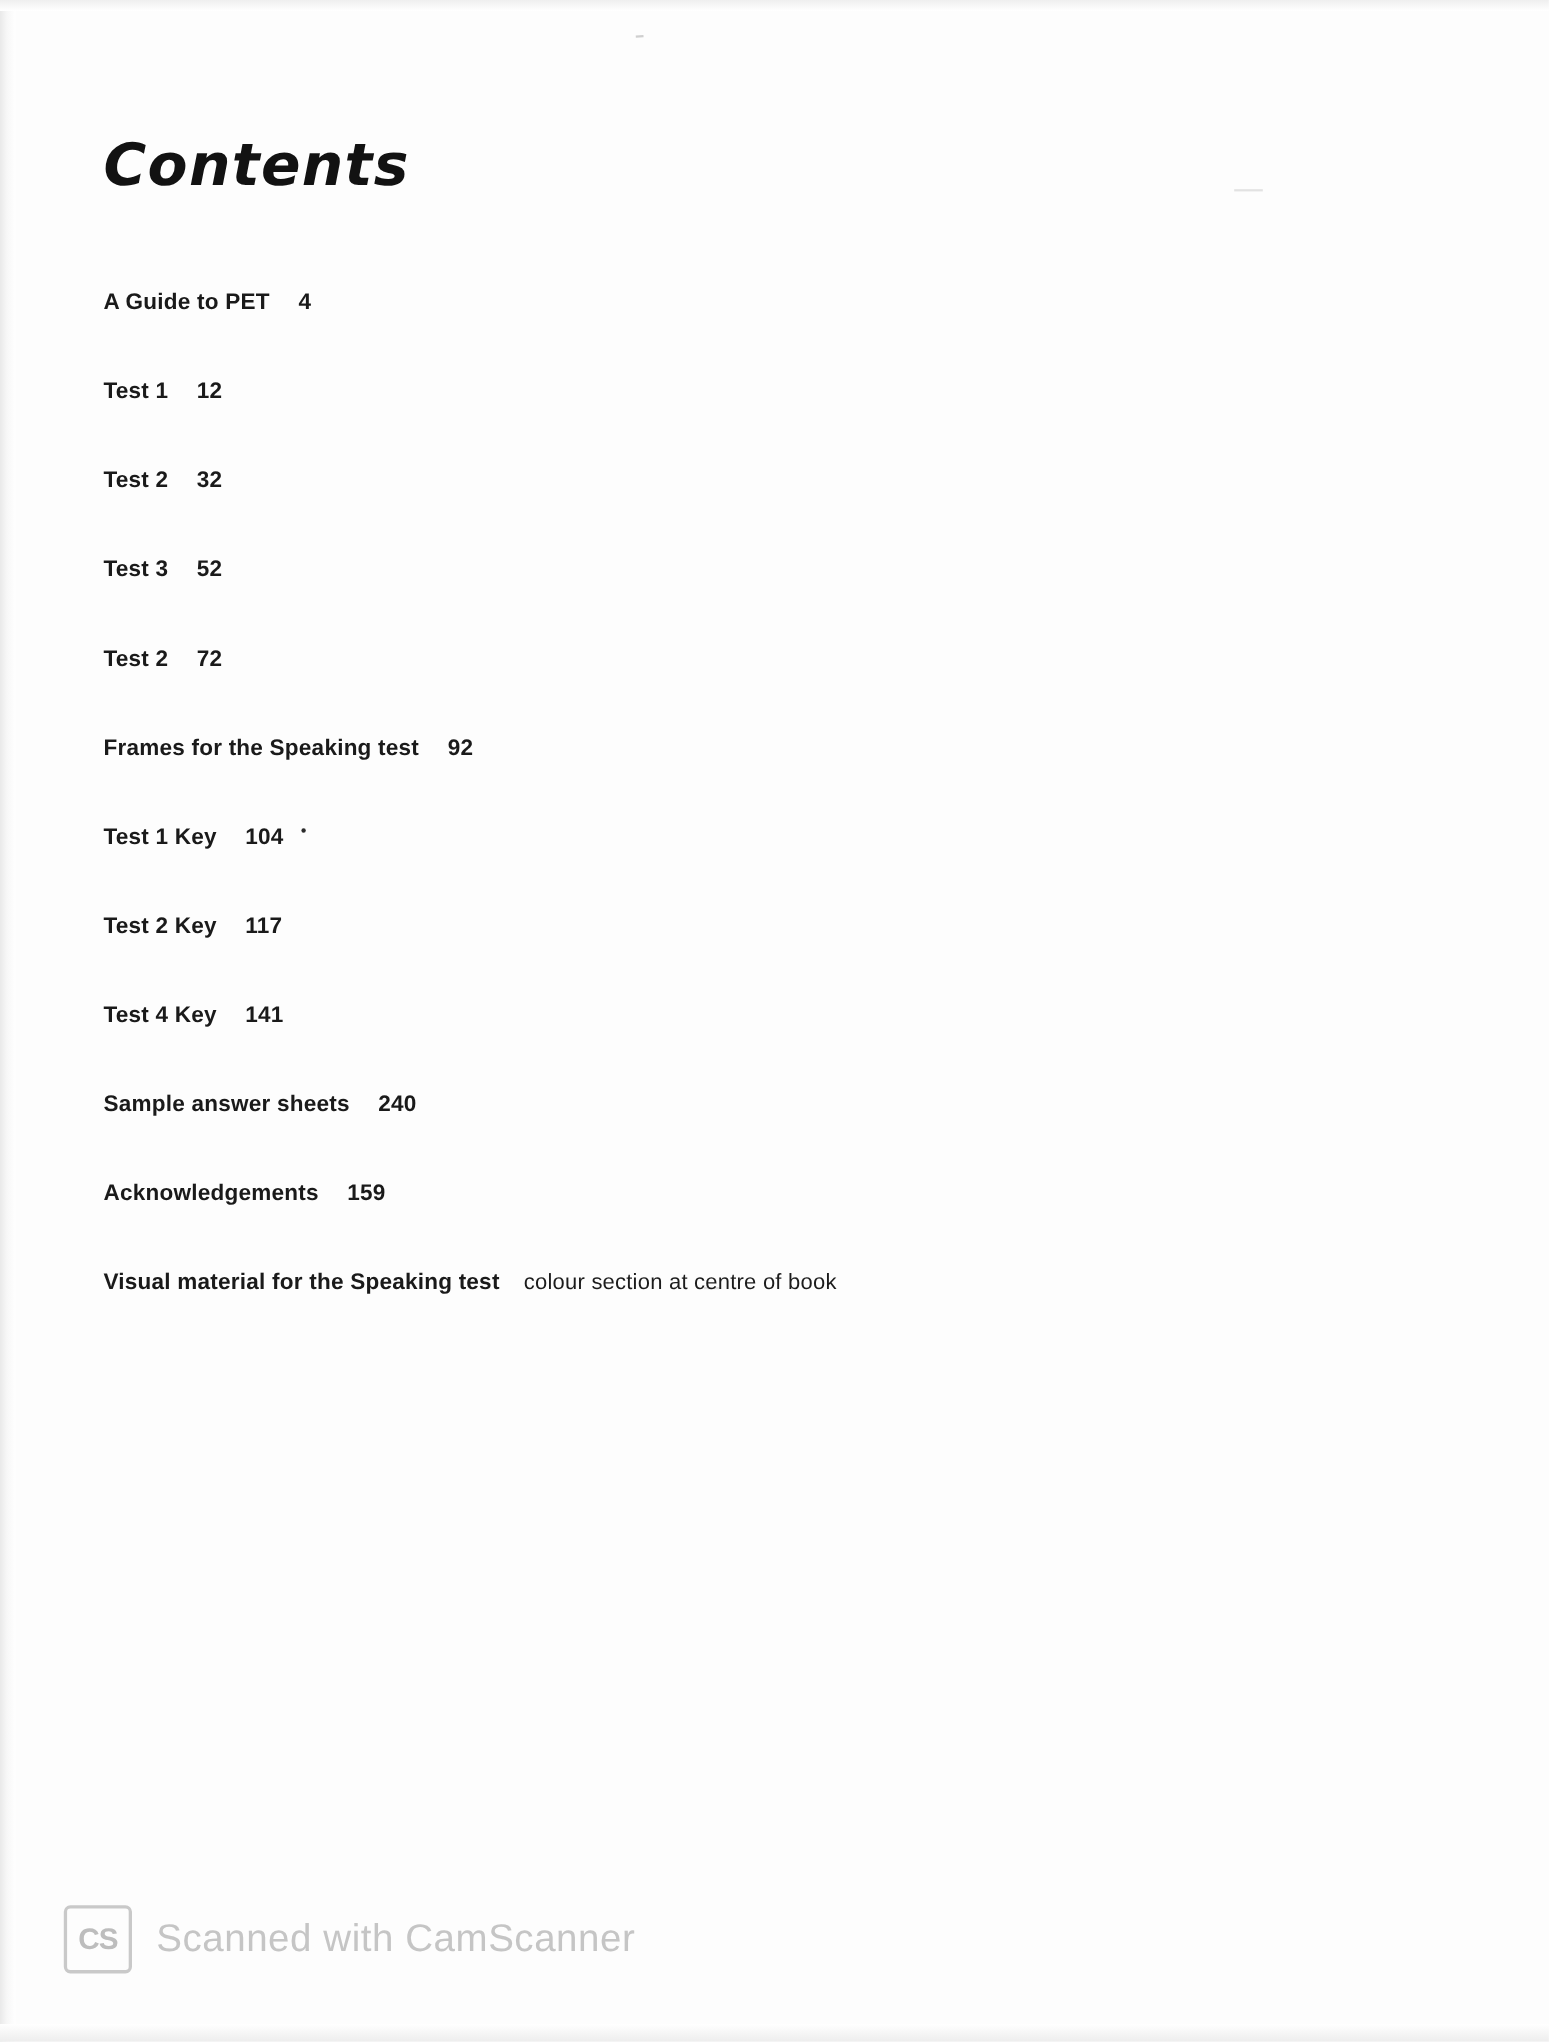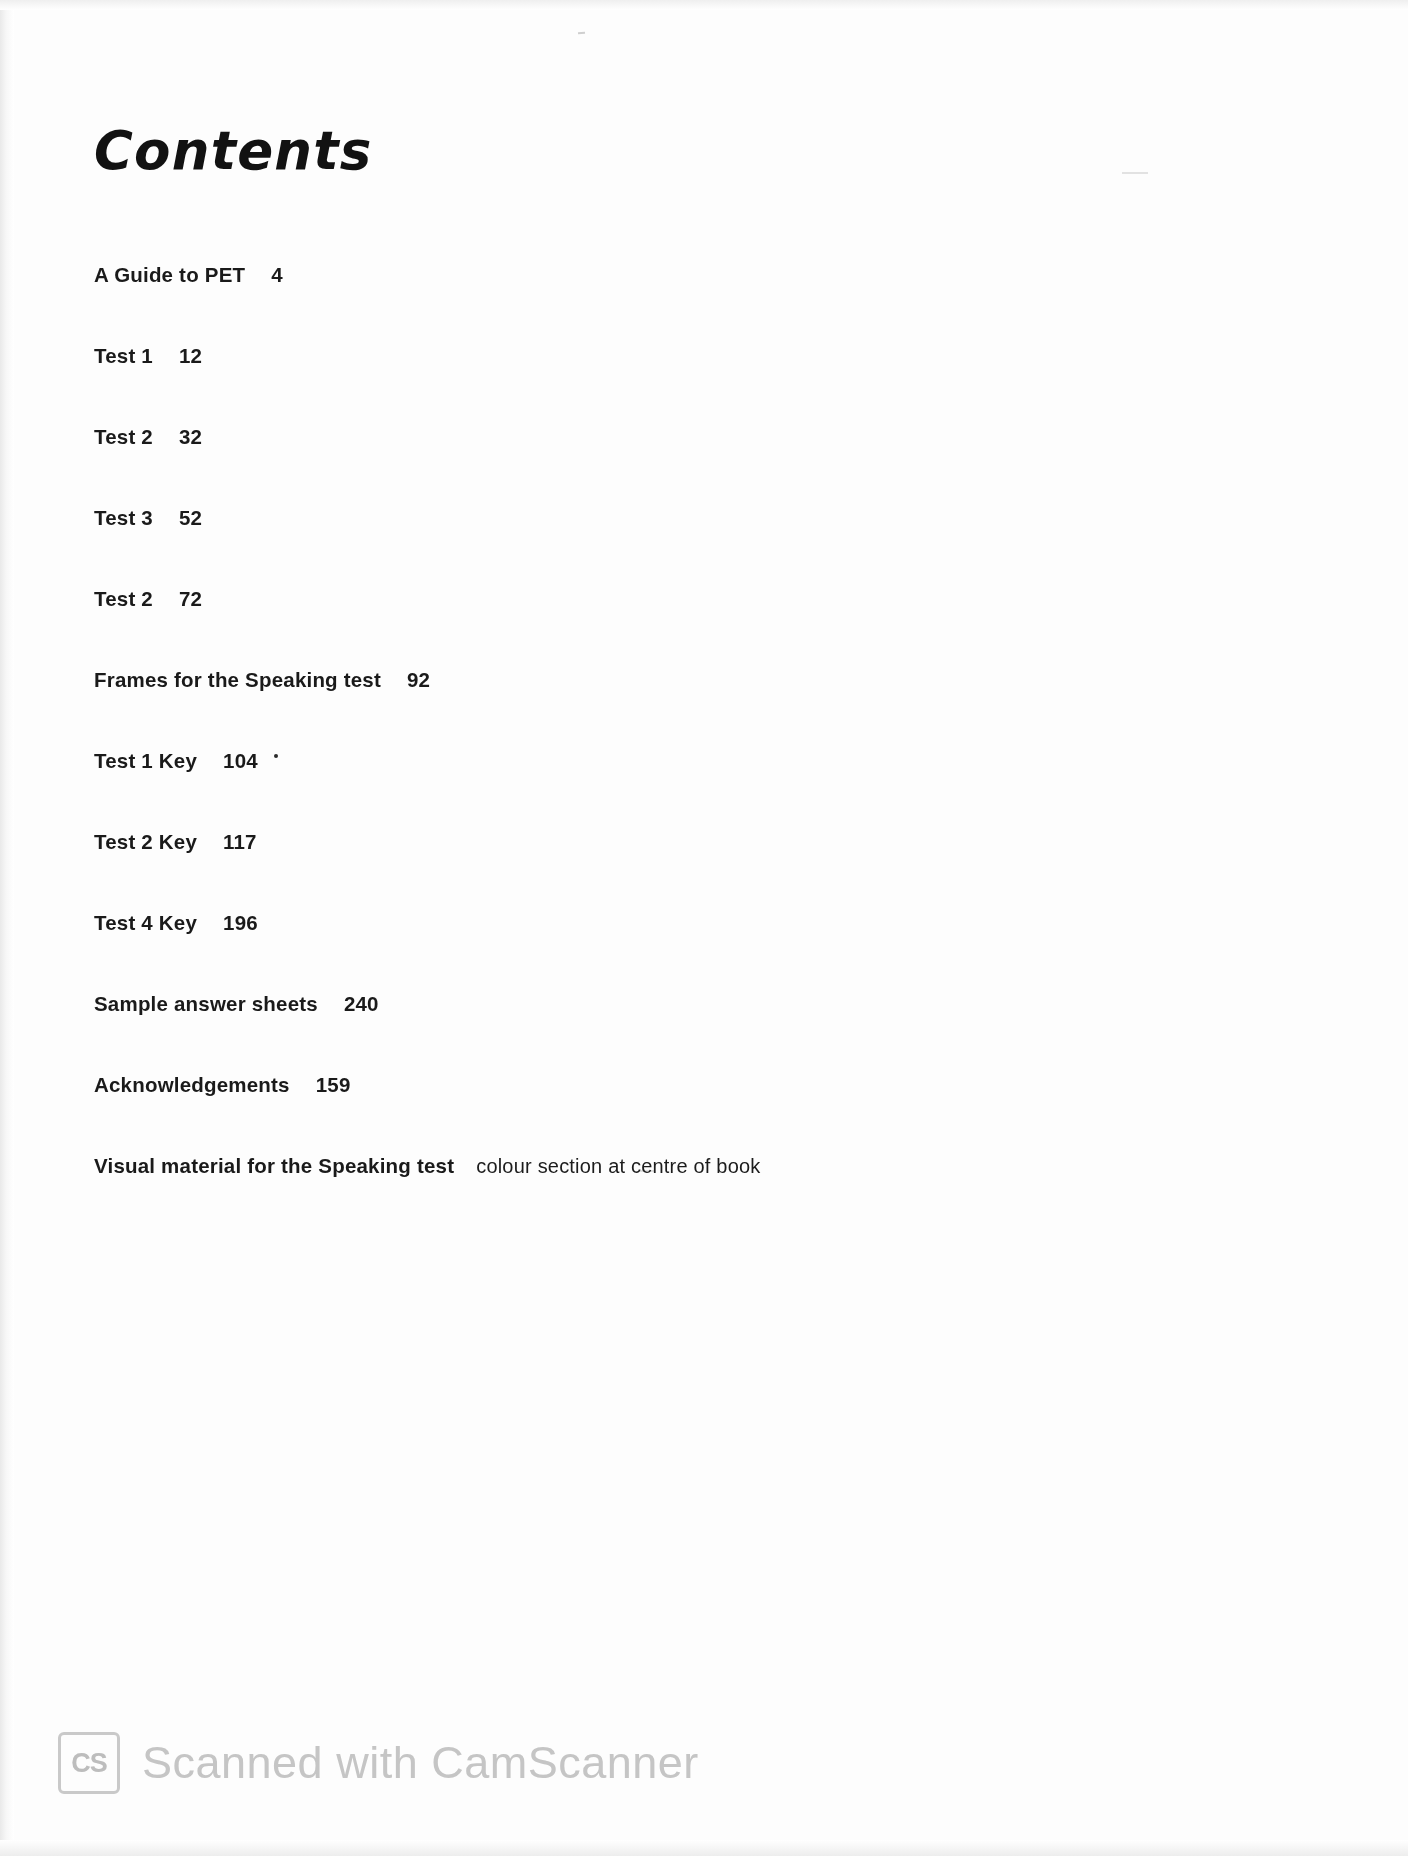--- a/index.html
+++ b/index.html
@@ -160,21 +160,21 @@
     align-items: center;
     justify-content: center;
     font-family: "Liberation Sans", sans-serif;
     font-weight: 700;
     font-size: 27px;
     color: #bdbdbd;
     letter-spacing: -1px;
   }
   #wm-text {
     font-family: "Liberation Sans", sans-serif;
-    font-size: 45px;
+    font-size: 35px;
     color: #c5c5c5;
     letter-spacing: 0.5px;
   }
 </style>
 </head>
 <body>
 
 <div id="page">
   <div id="scan-edge-left"></div>
   <div id="scan-edge-top"></div>
@@ -215,21 +215,21 @@
         <span class="toc-label">Test 1 Key</span>
         <span class="toc-page">104</span>
         <span class="tick"></span>
       </li>
       <li class="toc-row">
         <span class="toc-label">Test 2 Key</span>
         <span class="toc-page">117</span>
       </li>
       <li class="toc-row">
         <span class="toc-label">Test 4 Key</span>
-        <span class="toc-page">196</span>
+        <span class="toc-page">141</span>
       </li>
       <li class="toc-row">
         <span class="toc-label">Sample answer sheets</span>
         <span class="toc-page">240</span>
       </li>
       <li class="toc-row">
         <span class="toc-label">Acknowledgements</span>
         <span class="toc-page">159</span>
       </li>
       <li class="toc-row">

